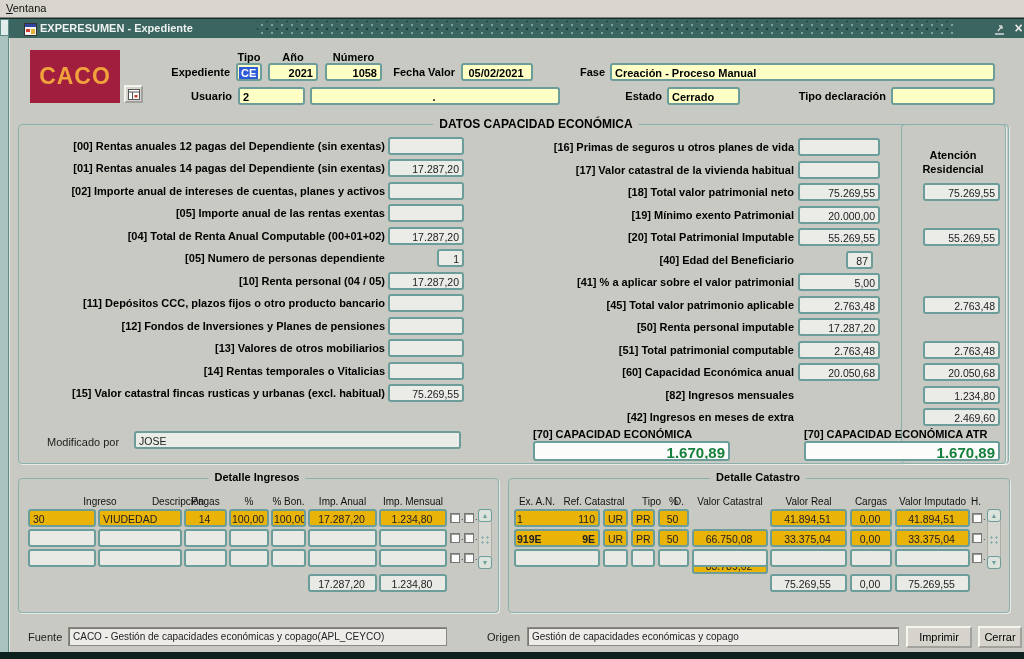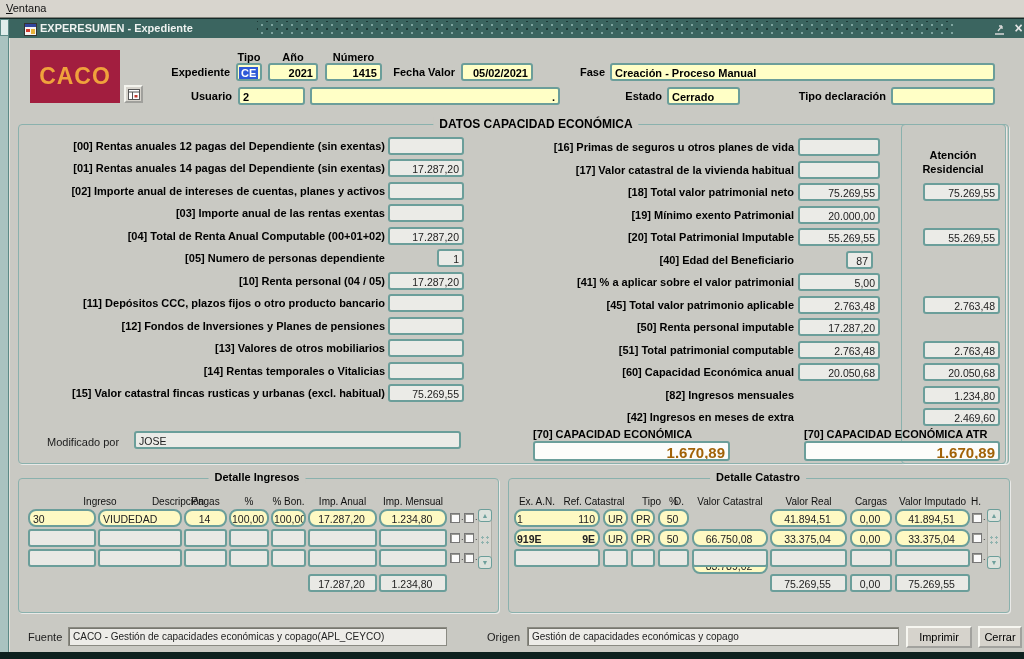--- a/index.html
+++ b/index.html
@@ -27,35 +27,35 @@
   .lbl{position:absolute;font-size:11px;font-weight:bold;color:#000;white-space:nowrap;}
   .lbl.r{text-align:right;}
   .lbl.c{text-align:center;}
   .lbl.plain{font-weight:normal;color:#1c1c1c;}
   .fld{position:absolute;height:18px;box-sizing:border-box;border:2px solid #6b9e9a;border-radius:3px;
     background:#ebebe7;font-size:10.5px;color:#222;text-align:right;padding:2px 3px 0 1px;
     white-space:nowrap;overflow:hidden;}
   .fld.yellow{background:#ffffc6;font-weight:bold;color:#000;font-size:11px;}
   .fld.white{background:#fcfcfa;}
   .fld.l{text-align:left;padding-left:3px;}
-  .fld.c{}
-  .big{font-size:15px;font-weight:bold;padding-top:1px;color:#a16207;}
+  .fld.c{text-align:center;}
+  .big{font-size:15px;font-weight:bold;padding-top:1px;color:#15803d;}
   .sel{background:#2e59d8;color:#fff;padding:0 2px;font-weight:bold;}
 
   .groupbox{position:absolute;border:1px solid #8ab1ad;border-radius:4px;box-shadow:1px 1px 0 rgba(255,255,255,.6);}
   .legend{position:absolute;transform:translateX(-50%);background:#c9c9c3;padding:0 6px;
     font-weight:bold;color:#000;white-space:nowrap;font-size:11px;}
   .legend.main{font-size:12px;}
 
   .th{position:absolute;font-size:10px;color:#111;text-align:center;white-space:nowrap;}
   .th.l{text-align:center;margin-left:36px;}
   .cell{position:absolute;height:18px;box-sizing:border-box;border:2px solid #6b9e9a;border-radius:3px;
     background:#e9e9e5;font-size:10.5px;color:#222;text-align:center;padding:2px 3px 0 1px;
     white-space:nowrap;overflow:hidden;}
-  .cell.cyan{background:#fef9c3;border-radius:8px;}
+  .cell.cyan{background:#eab308;}
   .cell.l{text-align:left;padding-left:3px;}
   .refcell span.rl{float:left;}
   .refcell span.rr{float:right;}
   .cb{position:absolute;width:10px;height:10px;background:#fafafa;border:1px solid #777;
     box-shadow:inset 1px 1px 0 #9a9a94;box-sizing:border-box;}
   .cbdot{position:absolute;font-size:9px;color:#333;}
   .strack{position:absolute;width:14px;background:#d7d7d1;border:1px solid #adada6;box-sizing:border-box;border-radius:2px;}
   .sbtn{position:absolute;width:14px;height:13px;box-sizing:border-box;background:#dce2dc;
     border:1px solid #6b9e9a;border-radius:3px;color:#6fa09c;font-size:7px;text-align:center;line-height:11px;}
   .sdots{position:absolute;width:10px;height:10px;
@@ -115,21 +115,21 @@
 
   <div class="lbl c" style="left:232px;top:51px;width:34px">Tipo</div>
   <div class="lbl c" style="left:268px;top:51px;width:50px">Año</div>
   <div class="lbl c" style="left:325px;top:51px;width:57px">Número</div>
   <div class="lbl r" style="left:150px;top:66px;width:80px">Expediente</div>
 
   <div class="fld yellow c" style="left:236px;top:63px;width:26px">
     <span class="sel">CE</span>
   </div>
   <div class="fld yellow" style="left:268px;top:63px;width:50px">2021</div>
-  <div class="fld yellow" style="left:325px;top:63px;width:57px">1415</div>
+  <div class="fld yellow" style="left:325px;top:63px;width:57px">1058</div>
   <div class="lbl r" style="left:383px;top:66px;width:72px">Fecha Valor</div>
   <div class="fld yellow c" style="left:461px;top:63px;width:72px">05/02/2021</div>
   <div class="lbl r" style="left:565px;top:66px;width:40px">Fase</div>
   <div class="fld yellow l" style="left:610px;top:63px;width:385px">Creación - Proceso Manual</div>
 
   <div class="lbl r" style="left:180px;top:90px;width:52px">Usuario</div>
   <div class="fld yellow l" style="left:238px;top:87px;width:67px">2</div>
   <div class="fld yellow c" style="left:310px;top:87px;width:250px">.</div>
   <div class="lbl r" style="left:620px;top:90px;width:42px">Estado</div>
   <div class="fld yellow l" style="left:667px;top:87px;width:73px">Cerrado</div>
@@ -162,21 +162,21 @@
   <div class="ftr-fld" style="left:527px;top:627px;width:372px">Gestión de capacidades económicas y copago</div>
   <div class="btn" style="left:906px;top:626px;width:66px">Imprimir</div>
   <div class="btn" style="left:978px;top:626px;width:44px">Cerrar</div>
 
 <div class="lbl r" style="left: 25px; top: 140px; width: 360px;">[00] Rentas anuales 12 pagas del Dependiente (sin exentas)</div>
     <div class="fld" style="left: 388px; top: 137px; width: 76px;"></div>
     <div class="lbl r" style="left: 25px; top: 162.45px; width: 360px;">[01] Rentas anuales 14 pagas del Dependiente (sin exentas)</div>
     <div class="fld" style="left: 388px; top: 159.45px; width: 76px;">17.287,20</div>
     <div class="lbl r" style="left: 25px; top: 184.9px; width: 360px;">[02] Importe anual de intereses de cuentas, planes y activos</div>
     <div class="fld" style="left: 388px; top: 181.9px; width: 76px;"></div>
-    <div class="lbl r" style="left: 25px; top: 207.35px; width: 360px;">[03] Importe anual de las rentas exentas</div>
+    <div class="lbl r" style="left: 25px; top: 207.35px; width: 360px;">[05] Importe anual de las rentas exentas</div>
     <div class="fld" style="left: 388px; top: 204.35px; width: 76px;"></div>
     <div class="lbl r" style="left: 25px; top: 229.8px; width: 360px;">[04] Total de Renta Anual Computable (00+01+02)</div>
     <div class="fld" style="left: 388px; top: 226.8px; width: 76px;">17.287,20</div>
     <div class="lbl r" style="left: 25px; top: 252.25px; width: 360px;">[05] Numero de personas dependiente</div>
     <div class="fld" style="left: 437px; top: 249.25px; width: 27px;">1</div>
     <div class="lbl r" style="left: 25px; top: 274.7px; width: 360px;">[10] Renta personal (04 / 05)</div>
     <div class="fld" style="left: 388px; top: 271.7px; width: 76px;">17.287,20</div>
     <div class="lbl r" style="left: 25px; top: 297.15px; width: 360px;">[11] Depósitos CCC, plazos fijos o otro producto bancario</div>
     <div class="fld" style="left: 388px; top: 294.15px; width: 76px;"></div>
     <div class="lbl r" style="left: 25px; top: 319.6px; width: 360px;">[12] Fondos de Inversiones y Planes de pensiones</div>

